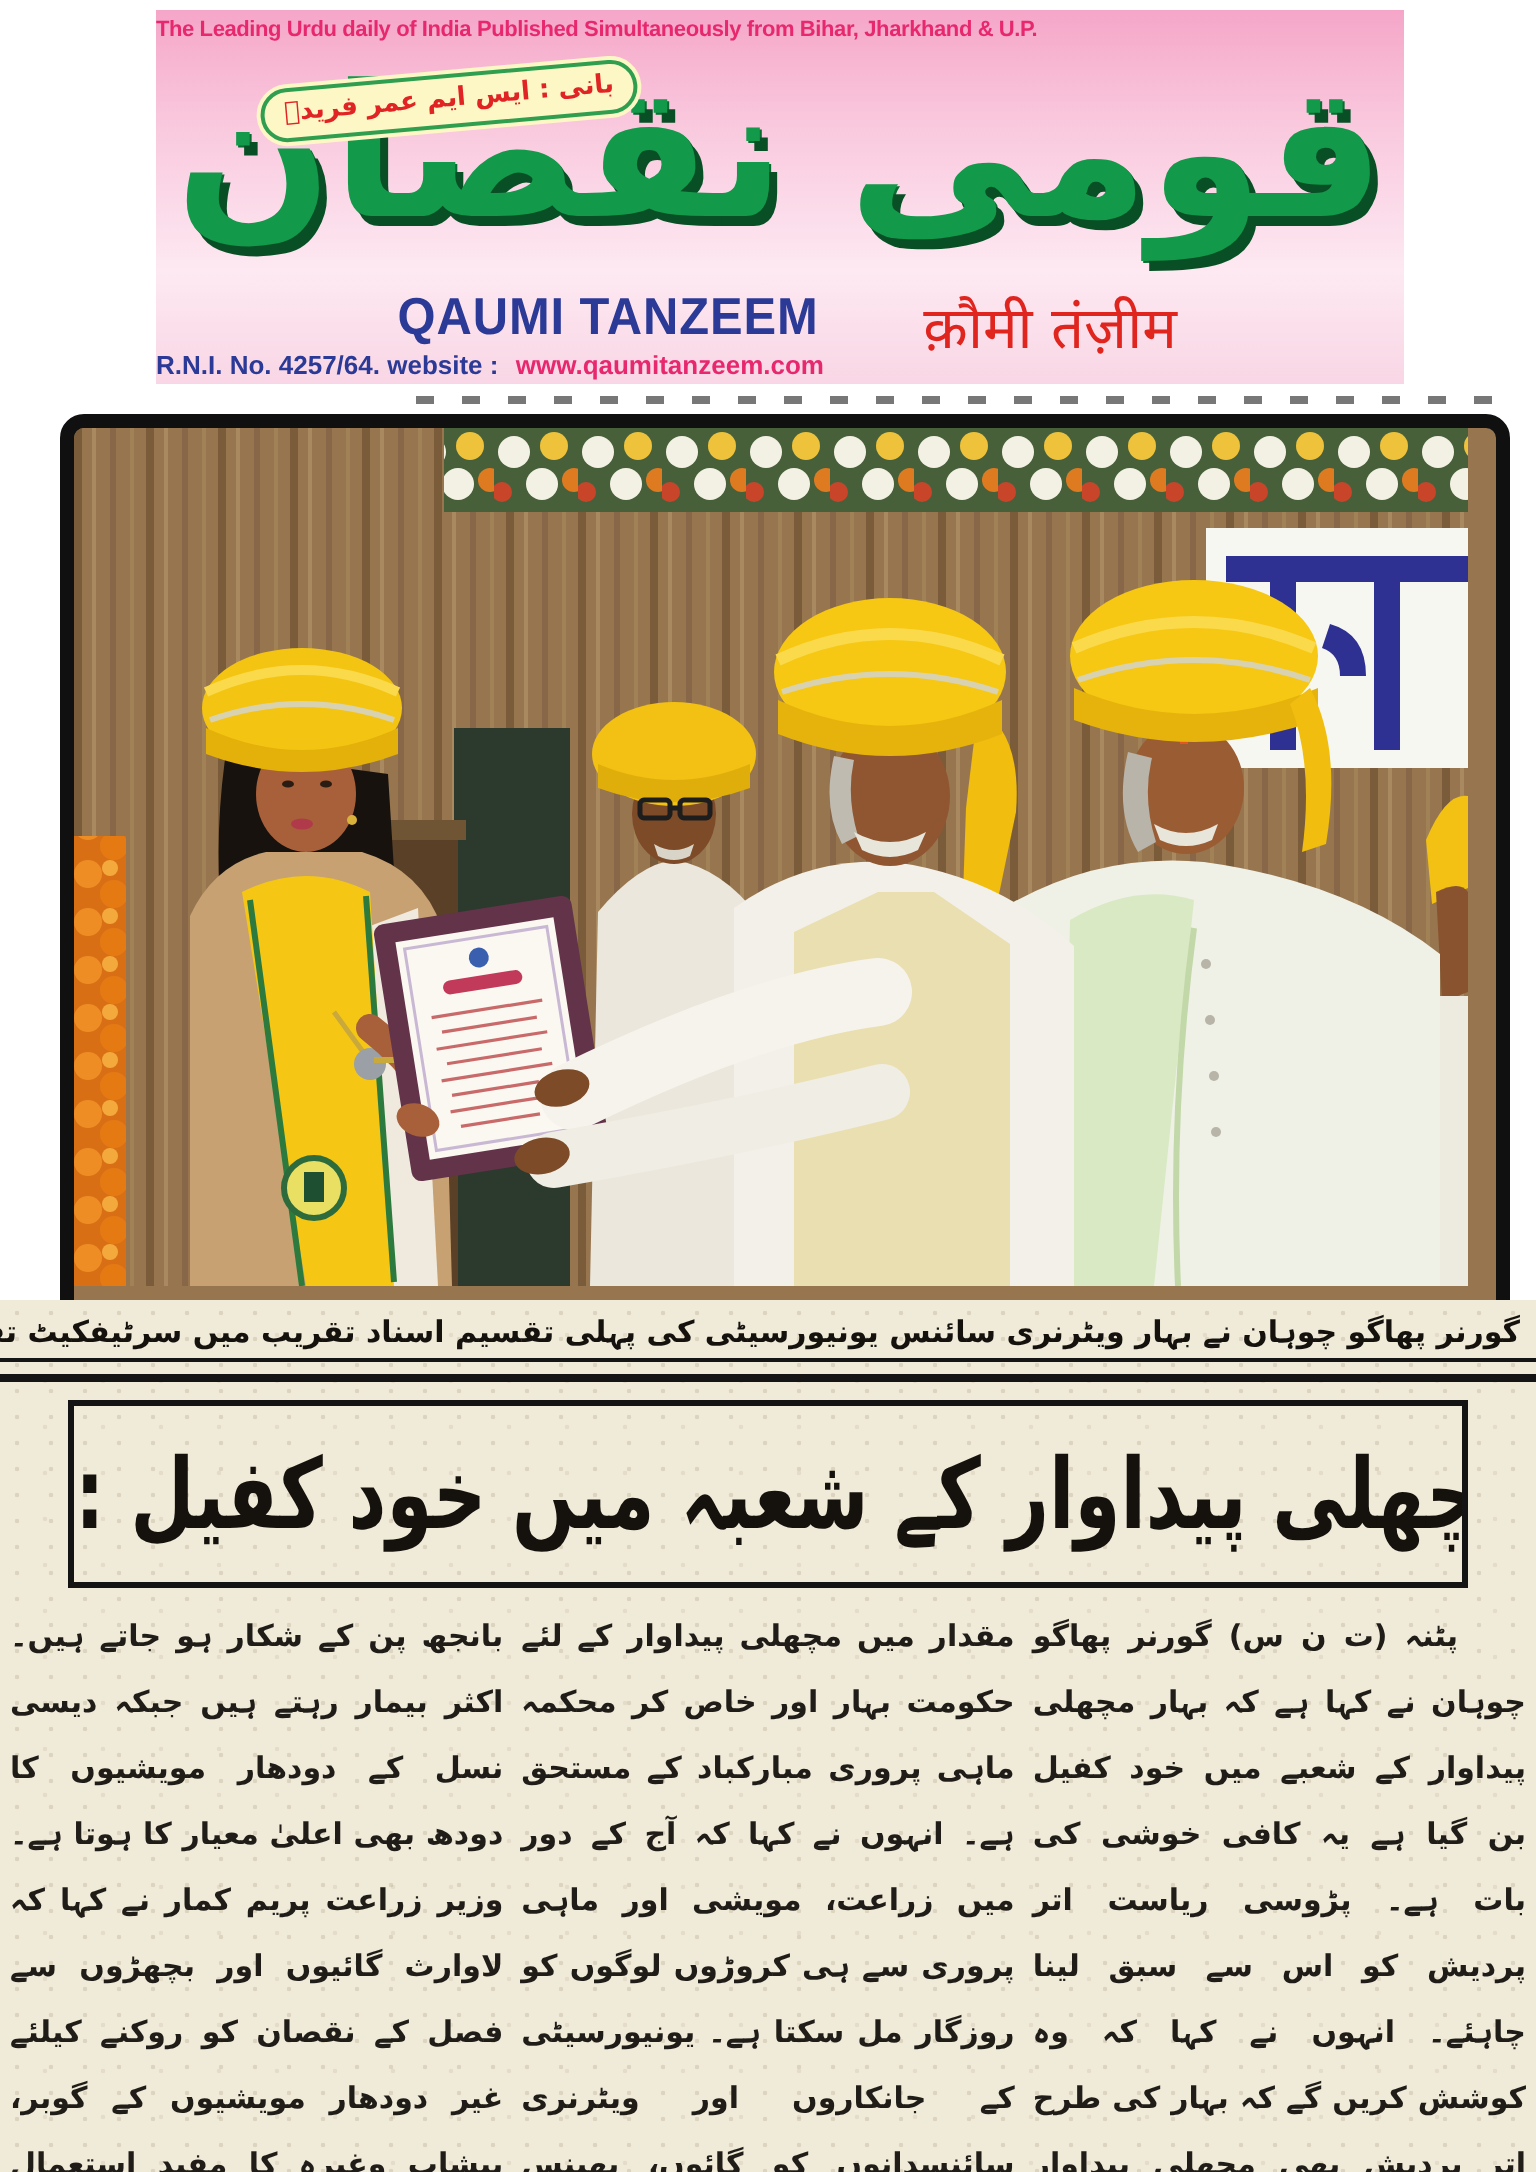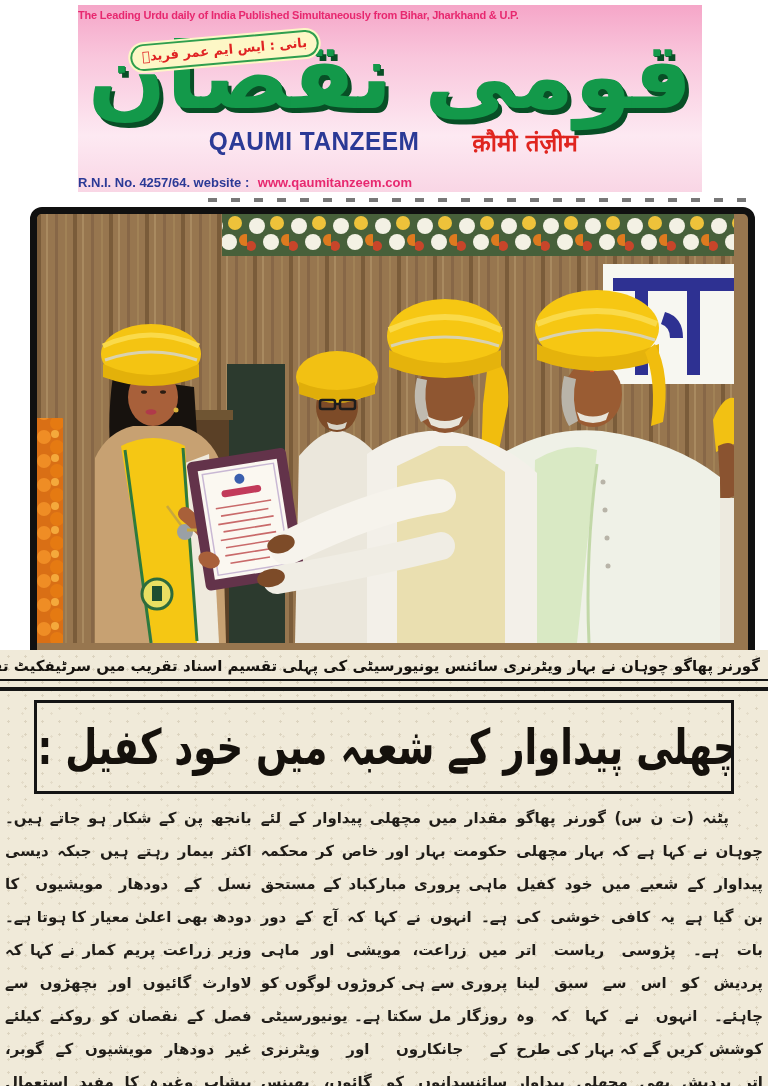--- a/index.html
+++ b/index.html
@@ -25,28 +25,28 @@
     box-shadow:0 0 0 2px #fdf7c6;
   }
   .calligraphy{
     position:absolute;top:8px;left:0;right:0;height:128px;
     text-align:center;direction:rtl;line-height:128px;
     font-size:92px;font-weight:bold;color:#13994a;
     text-shadow:4px 5px 0 #084f26,1px 1px 0 #0a6b33;
     letter-spacing:-2px;white-space:nowrap;
   }
   .name-row{
-    position:absolute;top:120px;left:0;right:0;
-    display:flex;justify-content:center;align-items:center;gap:46px;
+    position:absolute;top:138px;left:0;right:0;
+    display:flex;justify-content:center;align-items:flex-start;gap:46px;
   }
   .latin-name{
     font-family:"Liberation Sans",sans-serif;font-weight:bold;font-size:26px;
     color:#2b3a96;transform:scaleX(.94);letter-spacing:.5px;
   }
-  .hindi-name{font-size:24px;font-weight:bold;color:#e0251f;}
+  .hindi-name{font-size:29px;font-weight:normal;color:#e0251f;}
   .rni{
     position:absolute;top:170px;left:0;right:0;
     font-family:"Liberation Sans",sans-serif;font-weight:bold;font-size:13px;
   }
   .rni .rni-no{color:#2b3a96;}
   .rni .site{color:#e7286f;margin-left:5px;}
   
   .cut-strip{
     position:absolute;top:198px;left:208px;width:552px;height:4px;opacity:.75;
     background:repeating-linear-gradient(90deg,#4a4a4a 0 9px,transparent 9px 23px);

